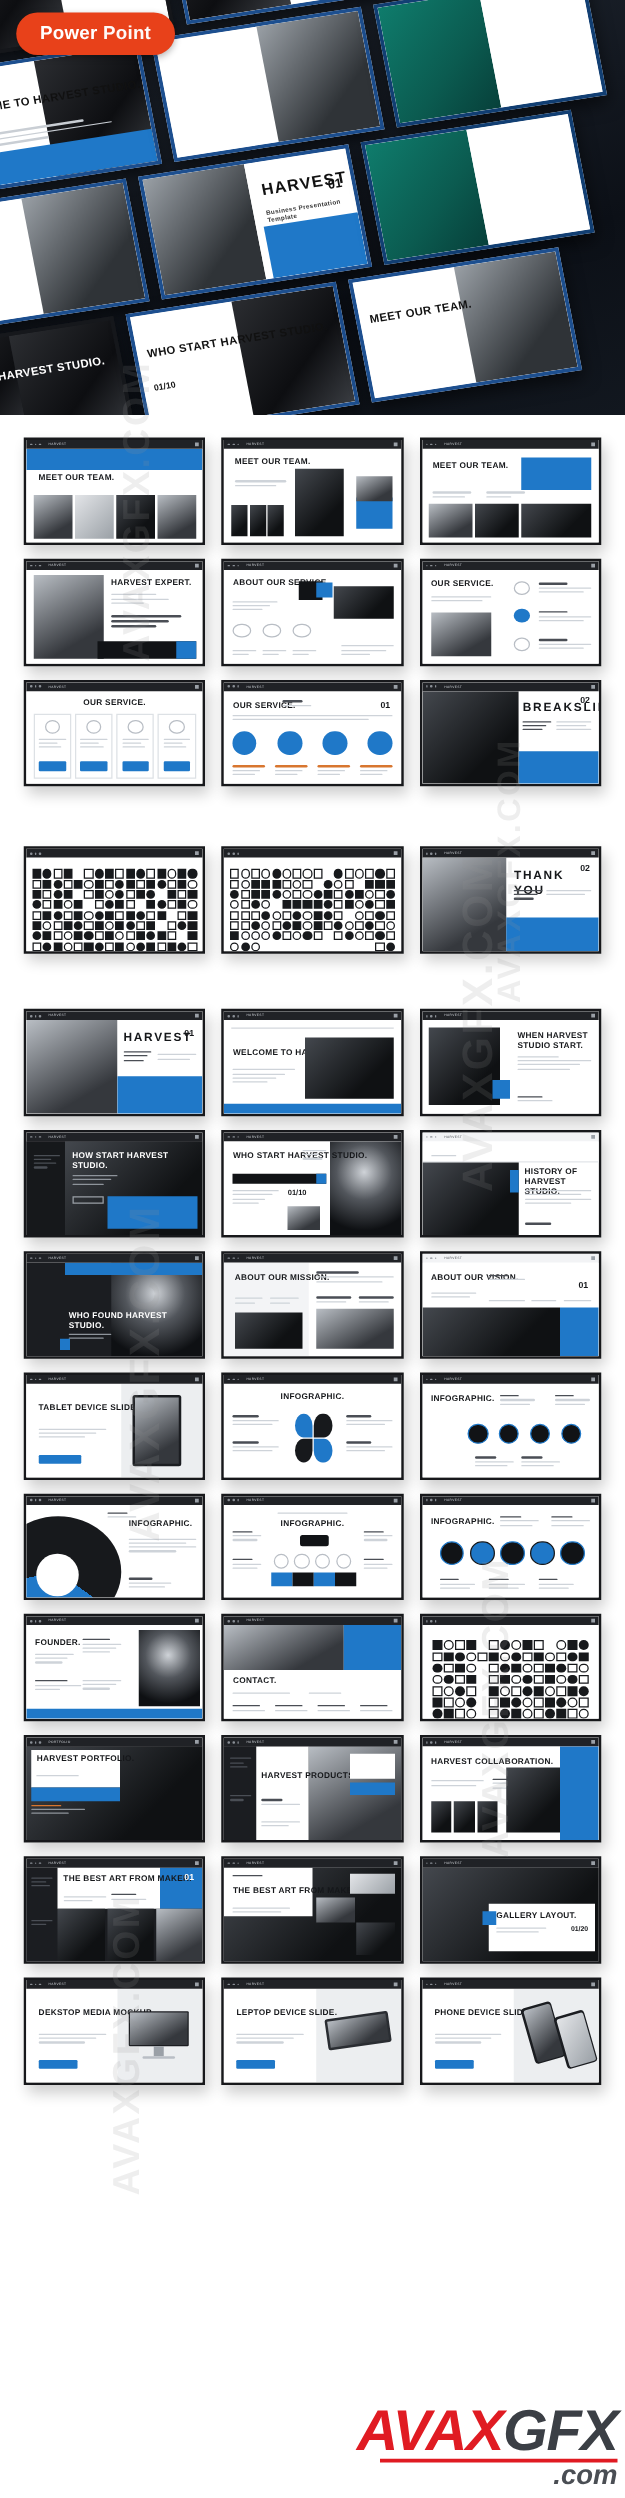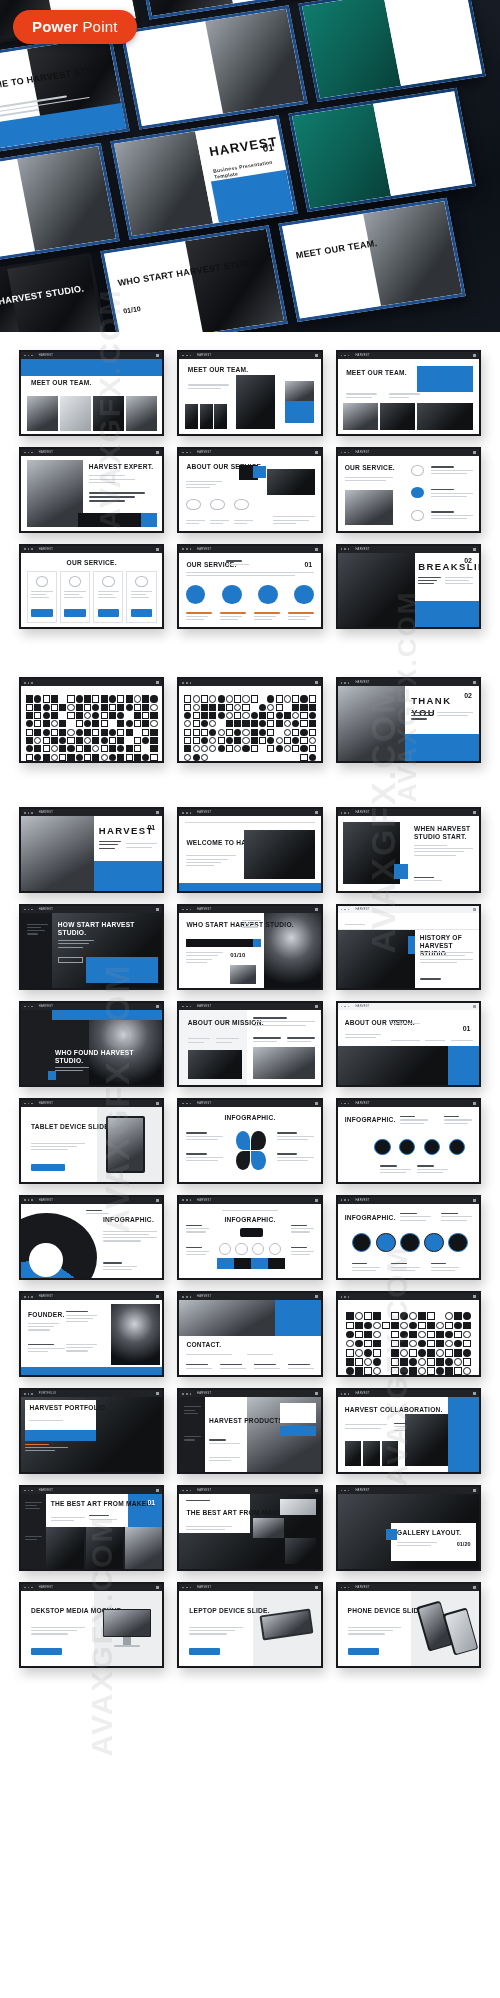--- a/index.html
+++ b/index.html
@@ -82,21 +82,21 @@
     color: #fff;
     border-radius: 22px;
     padding: 8px 19px 9px 19px;
     font-size: 15px;
     letter-spacing: .2px;
     z-index: 40;
     box-shadow: 0 2px 6px rgba(0,0,0,.3);
     white-space: nowrap;
   }
   .badge b { font-weight: bold; }
-  .badge span { font-weight: normal; opacity: .97; }
+  .badge span { font-weight: bold; opacity: .97; }
 
   
   .section { position: relative; width: 500px; background: #fff; }
   .grid {
     display: grid;
     grid-template-columns: repeat(3, 1fr);
     gap: 11px 13px;
     padding: 0 19px;
   }
 
@@ -1830,14 +1830,21 @@
           </div>
           <div style="position:absolute;left:78%;width:18%;top:26%;height:58%;background:#1b1d21;border-radius:3px;padding:1.5px;transform:rotate(-16deg);">
             <div class="imgL" style="width:100%;height:100%;border-radius:2px;"></div>
           </div>
         </div>
       </div>
 
     </div>
   </div>
 
+  <div class="avaxgfx">
+    <div class="big">
+      <span class="red">AVAX</span><span class="gry">GFX</span>
+    </div>
+    <div class="rule"></div>
+    <div class="dot">.com</div>
+  </div>
 
 </div>
 
 </body></html>

